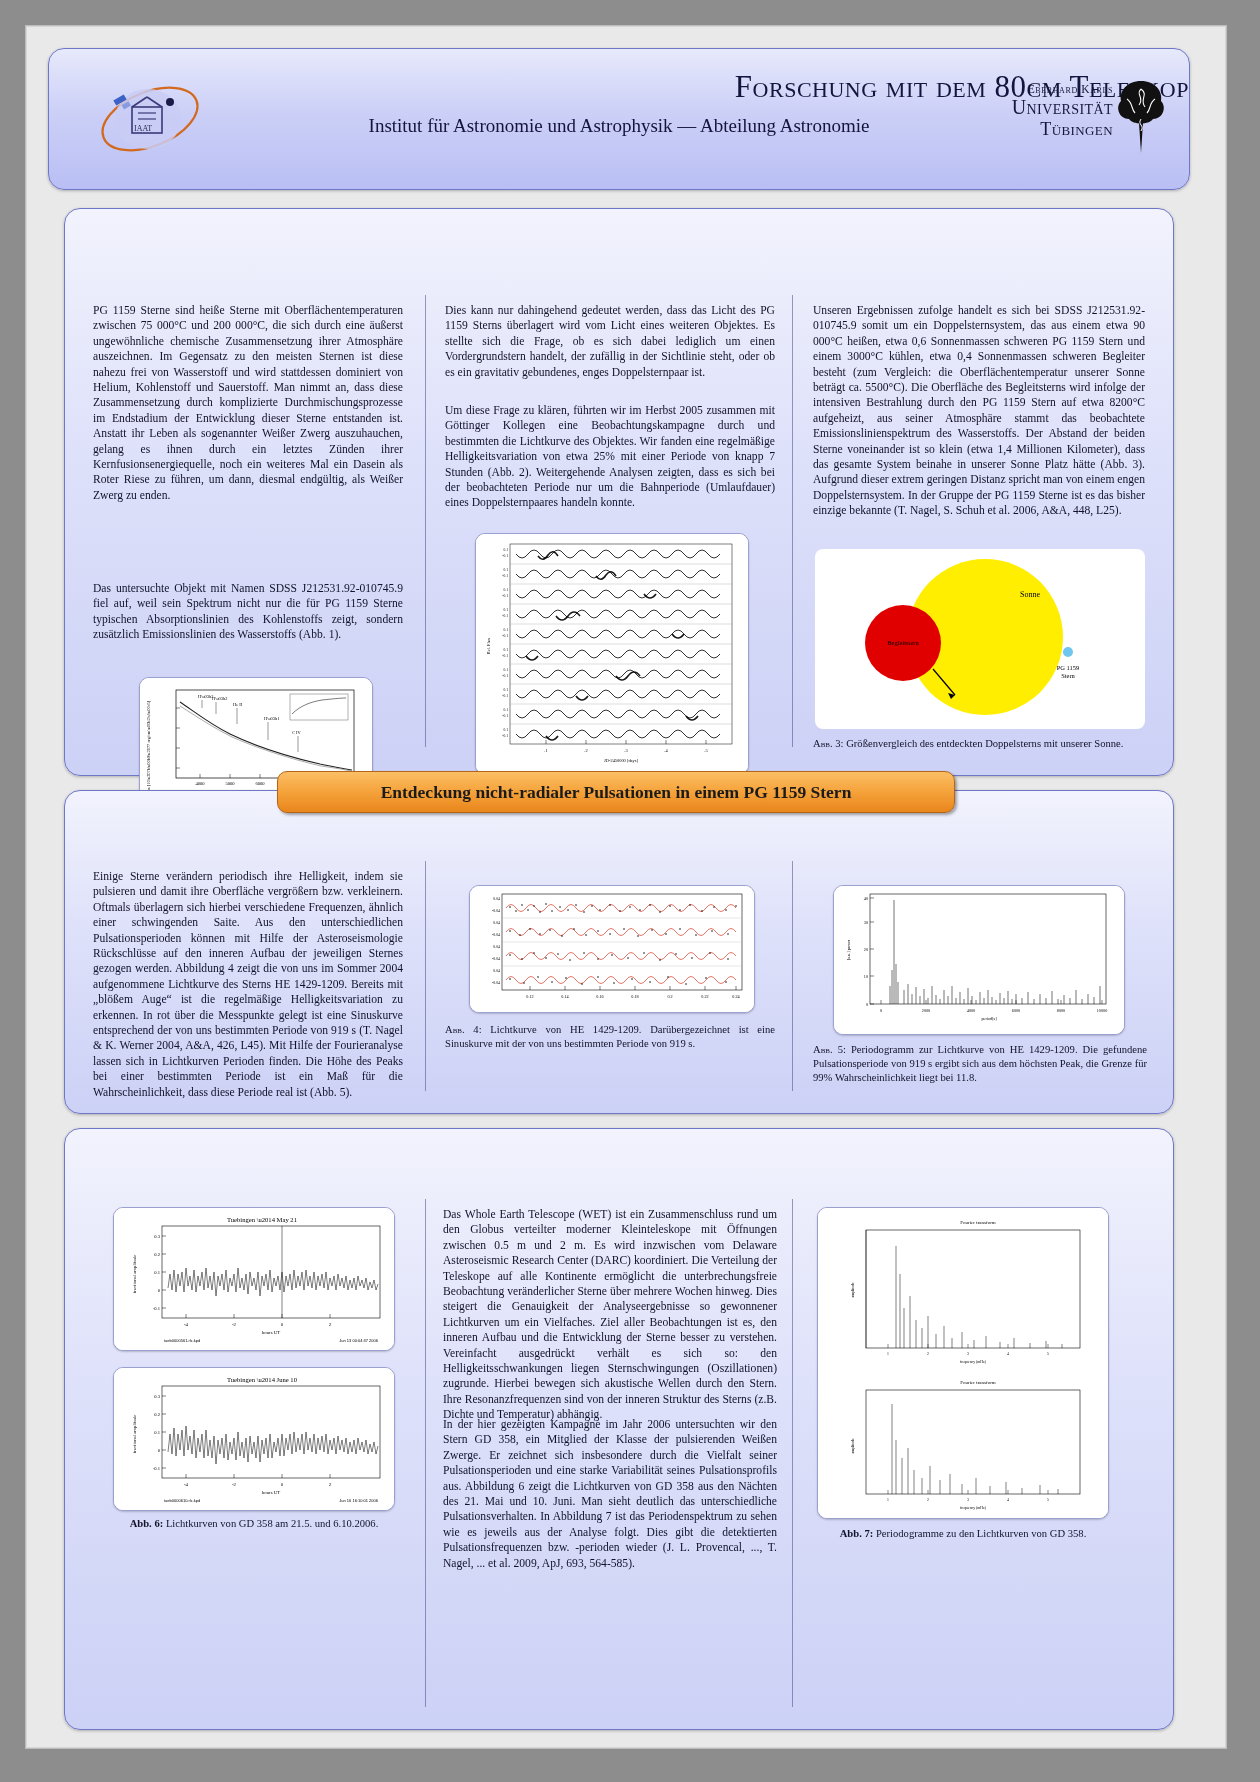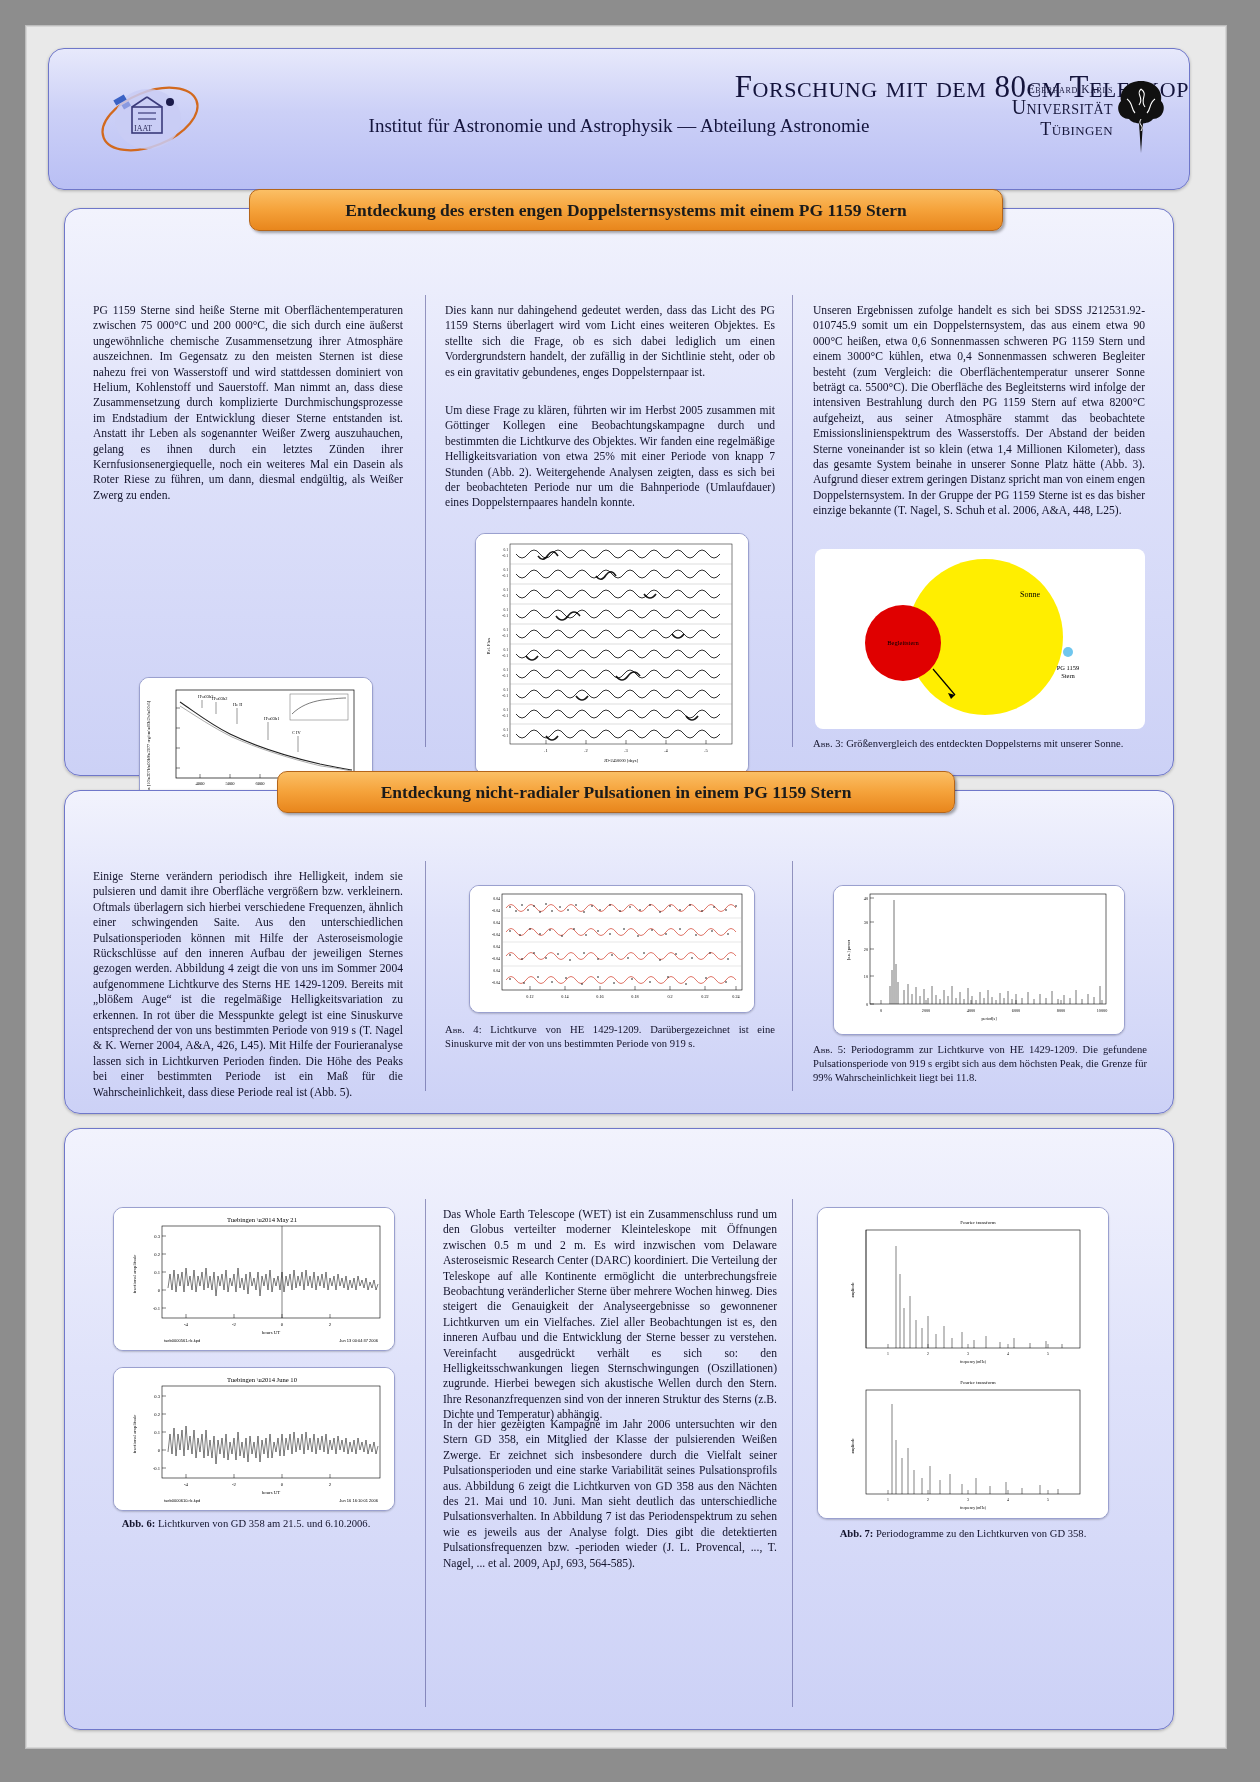--- a/index.html
+++ b/index.html
@@ -116,26 +116,26 @@
         <path d="M26 78 L24 48 L28 48 Z" fill="#111"></path>
         <path d="M26 6 C12 6 4 16 6 26 C0 32 4 44 14 44 C18 50 34 50 38 44 C48 44 52 32 46 26 C48 16 40 6 26 6 Z" fill="#111"></path>
         <path d="M26 14 C20 20 30 22 24 30 M26 14 C34 20 24 24 30 32" stroke="#fff" stroke-width="1.1" fill="none"></path>
         <path d="M12 24 C18 28 16 34 20 38 M40 24 C34 28 36 34 32 38" stroke="#fff" stroke-width="1.1" fill="none"></path>
         <path d="M26 44 C22 50 30 50 26 56" stroke="#fff" stroke-width="1" fill="none"></path>
       </svg>
     </div>
   </div>
 
   <div class="section" id="sec1">
-    <div class="sec-title" id="t1">Entdeckung des ersten engen Doppelsternsystems mit einem PG 1159 Stern</div>
 
     <div class="col-sep" style="left:360px;top:86px;height:452px;"></div>
     <div class="col-sep" style="left:727px;top:86px;height:452px;"></div>
 
     <div class="txt" style="position:absolute;left:28px;top:94px;width:310px;">PG 1159 Sterne sind heiße Sterne mit Oberflächentemperaturen zwischen 75 000°C und 200 000°C, die sich durch eine äußerst ungewöhnliche chemische Zusammensetzung ihrer Atmosphäre auszeichnen. Im Gegensatz zu den meisten Sternen ist diese nahezu frei von Wasserstoff und wird stattdessen dominiert von Helium, Kohlenstoff und Sauerstoff. Man nimmt an, dass diese Zusammensetzung durch komplizierte Durchmischungsprozesse im Endstadium der Entwicklung dieser Sterne entstanden ist. Anstatt ihr Leben als sogenannter Weißer Zwerg auszuhauchen, gelang es ihnen durch ein letztes Zünden ihrer Kernfusionsenergiequelle, noch ein weiteres Mal ein Dasein als Roter Riese zu führen, um dann, diesmal endgültig, als Weißer Zwerg zu enden.</div>
+    <div class="txt" style="position:absolute;left:28px;top:372px;width:310px;">Das untersuchte Objekt mit Namen SDSS J212531.92-010745.9 fiel auf, weil sein Spektrum nicht nur die für PG 1159 Sterne typischen Absorptionslinien des Kohlenstoffs zeigt, sondern zusätzlich Emissionslinien des Wasserstoffs (Abb. 1).</div>
 
     <div class="figbox" style="position:absolute;left:74px;top:468px;width:232px;height:122px;">
       <svg width="232" height="122" viewBox="0 0 232 122">
         <rect width="232" height="122" fill="#fff"></rect>
         <rect x="36" y="12" width="178" height="88" fill="none" stroke="#000" stroke-width=".7"></rect>
         <g stroke="#000" stroke-width=".5">
           <line x1="60" y1="100" x2="60" y2="96"></line>
             <line x1="90" y1="100" x2="90" y2="96"></line>
           <line x1="120" y1="100" x2="120" y2="96"></line>
             <line x1="150" y1="100" x2="150" y2="96"></line>
@@ -594,21 +594,21 @@
             <text x="216" y="118">2</text>
           <text x="157" y="126">hours UT</text>
         </g>
         <text x="22" y="66" font-size="4.8" fill="#000" font-family="Liberation Serif, serif" transform="rotate(-90 22 66)" text-anchor="middle">fractional amplitude</text>
         <path d="M54 84 l2 -18 l2 20 l2 -26 l2 28 l2 -22 l2 16 l2 -20 l2 26 l2 -30 l2 24 l2 -14 l2 18 l2 -24 l2 28 l2 -20 l2 14 l2 -18 l2 24 l2 -28 l2 26 l2 -16 l2 18 l2 -22 l2 28 l2 -24 l2 14 l2 -16 l2 20 l2 -24 l2 26 l2 -18 l2 12 l2 -16 l2 22 l2 -28 l2 24 l2 -14 l2 16 l2 -20 l2 24 l2 -26 l2 18 l2 -12 l2 16 l2 -22 l2 26 l2 -22 l2 14 l2 -16 l2 20 l2 -24 l2 24 l2 -16 l2 10 l2 -14 l2 18 l2 -22 l2 22 l2 -18 l2 12 l2 -16 l2 20 l2 -22 l2 20 l2 -14 l2 12 l2 -16 l2 20 l2 -22 l2 18 l2 -12 l2 14 l2 -18 l2 20 l2 -16 l2 12 l2 -14 l2 16 l2 -18 l2 20 l2 -14 l2 10 l2 -12 l2 16 l2 -18 l2 14 l2 -10 l2 12 l2 -14 l2 16 l2 -12 l2 10 l2 -12 l2 14 l2 -16 l2 12 l2 -8 l2 10 l2 -12 l2 14 l2 -10 l2 8 l2 -10 l2 12 l2 -8" fill="none" stroke="#111" stroke-width=".55"></path>
         <text x="50" y="134" font-size="4" font-family="Liberation Sans, sans-serif" fill="#000">tueb0000610.rlc.kpd</text>
         <text x="264" y="134" font-size="4" font-family="Liberation Sans, sans-serif" fill="#000" text-anchor="end">Jun 16 16:10:01 2006</text>
       </svg>
     </div>
 
-    <div class="capc" style="position:absolute;left:40px;top:388px;width:282px;">
+    <div class="capc" style="position:absolute;left:48px;top:388px;width:282px;">
       <b>Abb. 6:</b>
       <span>Lichtkurven von GD 358 am 21.5. und 6.10.2006.</span>
     </div>
 
     <div class="txt" style="position:absolute;left:378px;top:78px;width:334px;">Das Whole Earth Telescope (WET) ist ein Zusammenschluss rund um den Globus verteilter moderner Kleinteleskope mit Öffnungen zwischen 0.5 m und 2 m. Es wird inzwischen vom Delaware Asteroseismic Research Center (DARC) koordiniert. Die Verteilung der Teleskope auf alle Kontinente ermöglicht die unterbrechungsfreie Beobachtung veränderlicher Sterne über mehrere Wochen hinweg. Dies steigert die Genauigkeit der Analyseergebnisse so gewonnener Lichtkurven um ein Vielfaches. Ziel aller Beobachtungen ist es, den inneren Aufbau und die Entwicklung der Sterne besser zu verstehen. Vereinfacht ausgedrückt verhält es sich so: den Helligkeitsschwankungen liegen Sternschwingungen (Oszillationen) zugrunde. Hierbei bewegen sich akustische Wellen durch den Stern. Ihre Resonanzfrequenzen sind von der inneren Struktur des Sterns (z.B. Dichte und Temperatur) abhängig.</div>
     <div class="txt" style="position:absolute;left:378px;top:288px;width:334px;">In der hier gezeigten Kampagne im Jahr 2006 untersuchten wir den Stern GD 358, ein Mitglied der Klasse der pulsierenden Weißen Zwerge. Er zeichnet sich insbesondere durch die Vielfalt seiner Pulsationsperioden und eine starke Variabilität seines Pulsationsprofils aus. Abbildung 6 zeigt die Lichtkurven von GD 358 aus den Nächten des 21. Mai und 10. Juni. Man sieht deutlich das unterschiedliche Pulsationsverhalten. In Abbildung 7 ist das Periodenspektrum zu sehen wie es jeweils aus der Analyse folgt. Dies gibt die detektierten Pulsationsfrequenzen bzw. -perioden wieder (J. L. Provencal, ..., T. Nagel, ... et al. 2009, ApJ, 693, 564-585).</div>
 
     <div class="figbox" style="position:absolute;left:752px;top:78px;width:290px;height:310px;">
       <svg width="290" height="310" viewBox="0 0 290 310">
         <rect width="290" height="310" fill="#fff"></rect>

